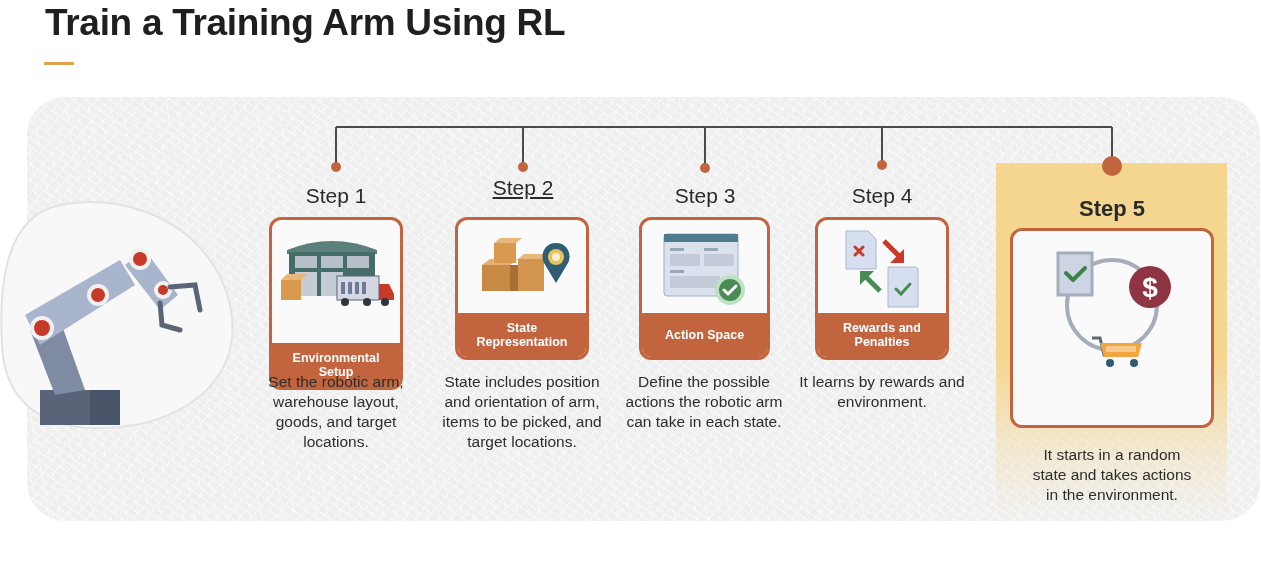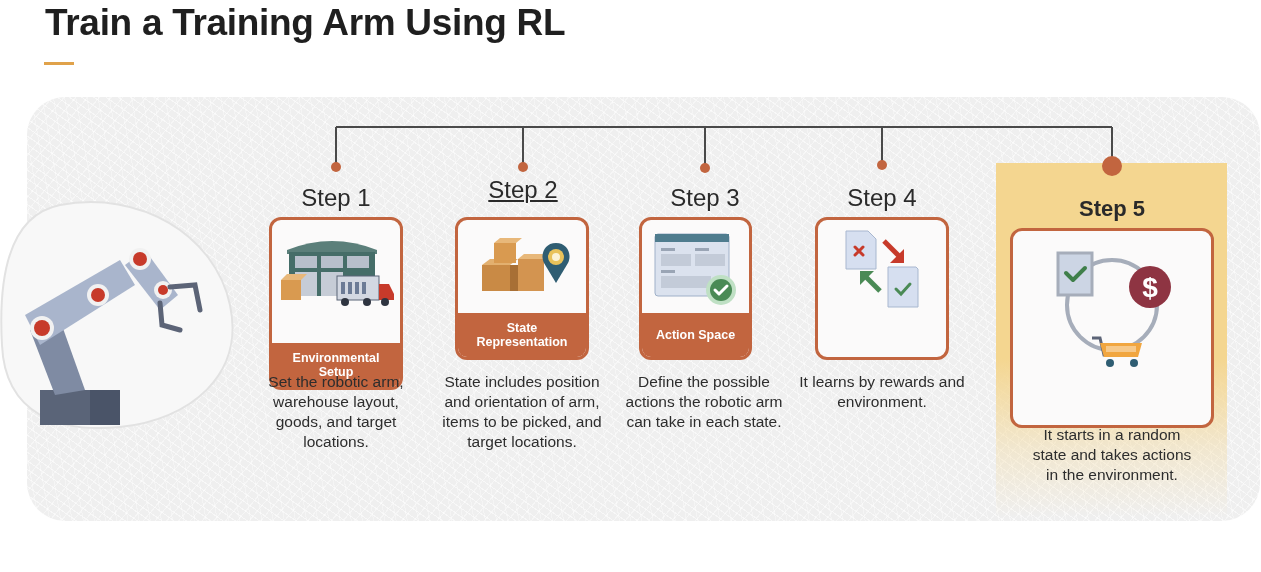--- a/index.html
+++ b/index.html
@@ -21,21 +21,21 @@
         repeating-linear-gradient(35deg, rgba(255,255,255,0.55) 0 1px, transparent 1px 7px),
         repeating-linear-gradient(-50deg, rgba(255,255,255,0.45) 0 1px, transparent 1px 9px),
         repeating-linear-gradient(80deg, rgba(255,255,255,0.35) 0 1px, transparent 1px 11px);
     }
     .highlight {
       position: absolute; left: 996px; top: 163px; width: 231px; height: 355px;
       background: linear-gradient(180deg, #f4d690 0%, #f4d690 55%, rgba(244,214,144,0.35) 80%, rgba(244,214,144,0) 100%);
     }
     .connector { position: absolute; left: 0; top: 0; }
     .step-label {
-      position: absolute; width: 160px; text-align: center; font-size: 24px; color: #2a2a2a;
+      position: absolute; width: 160px; text-align: center; font-size: 21px; color: #2a2a2a;
     }
     .step-label.active { font-weight: bold; font-size: 22px; }
     .card {
       position: absolute; background: #fbfafa; border: 3px solid #c2653f; border-radius: 12px;
       overflow: hidden; box-sizing: border-box;
     }
     .card .icon-area { position: absolute; left: 0; right: 0; top: 0; display: flex; align-items: center; justify-content: center; }
     .card .card-caption {
       position: absolute; left: 0; right: 0; bottom: 0; background: #c2653f; color: #ffffff;
       font-weight: bold; font-size: 12.5px; line-height: 14px; text-align: center;
@@ -131,21 +131,21 @@
       <path d="M84 10 C96 10 100 22 96 30 L84 50 L72 30 C68 22 72 10 84 10 Z" fill="#2f5d72"></path>
       <circle cx="84" cy="24" r="8" fill="#e9c25a"></circle>
       <circle cx="84" cy="24" r="4" fill="#fbf2d5"></circle>
     </svg>
   </div>
   <div class="card-caption" style="height:44px;text-align:center;">State Representation</div>
 </div>
 <div class="desc" style="left:437px; top:372px;">State includes position and orientation of arm, items to be picked, and target locations.</div>
 
 <div class="step-label" style="left:625px; top:184px;">Step 3</div>
-<div class="card" style="left:639px; top:217px; width:113px; height:143px;">
+<div class="card" style="left:639px; top:217px; width:131px; height:143px;">
   <div class="icon-area" style="height:96px;">
     <svg width="90" height="76" viewBox="0 0 90 76">
       <rect x="4" y="4" width="74" height="62" rx="3" fill="#dbe2ee" stroke="#9fb0c8" stroke-width="1"></rect>
       <rect x="4" y="4" width="74" height="8" fill="#4f7c8e"></rect>
       <rect x="10" y="18" width="14" height="3" fill="#9aa5b5"></rect>
       <rect x="44" y="18" width="14" height="3" fill="#9aa5b5"></rect>
       <rect x="10" y="24" width="30" height="12" fill="#c3cbd8"></rect>
       <rect x="44" y="24" width="30" height="12" fill="#c3cbd8"></rect>
       <rect x="10" y="40" width="14" height="3" fill="#9aa5b5"></rect>
       <rect x="10" y="46" width="50" height="12" fill="#c3cbd8"></rect>
@@ -165,33 +165,34 @@
       <path d="M4 4 L26 4 L34 12 L34 42 L4 42 Z" fill="#d6dff0" stroke="#a8b7cf" stroke-width="1"></path>
       <path d="M13 20 L21 28 M21 20 L13 28" stroke="#c73a2a" stroke-width="3" stroke-linecap="round"></path>
       <path d="M42 14 L58 30" stroke="#c73a2a" stroke-width="5"></path>
       <polygon points="62,22 62,36 48,36" fill="#c73a2a"></polygon>
       <path d="M46 40 L74 40 L76 42 L76 80 L46 80 Z" fill="#d6dff0" stroke="#a8b7cf" stroke-width="1"></path>
       <path d="M54 62 L59 67 L68 57" fill="none" stroke="#4a8a55" stroke-width="3" stroke-linecap="round"></path>
       <path d="M38 64 L22 48" stroke="#4a8a55" stroke-width="5"></path>
       <polygon points="18,44 32,44 18,58" fill="#4a8a55"></polygon>
     </svg>
   </div>
+  <div class="card-caption" style="height:44px;">Rewards and Penalties</div>
 </div>
 <div class="desc" style="left:797px; top:372px;">It learns by rewards and environment.</div>
 
 <div class="step-label active" style="left:1032px; top:196px;">Step 5</div>
 <div class="card" style="left:1010px; top:228px; width:204px; height:200px;">
   <div class="icon-area" style="height:148px;">
     <svg width="120" height="125" viewBox="0 0 120 125">
       <circle cx="60" cy="62" r="45" fill="none" stroke="#a6adba" stroke-width="4"></circle>
       <rect x="6" y="10" width="34" height="42" fill="#ccd5e4" stroke="#a6adba" stroke-width="3"></rect>
       <path d="M14 30 L21 37 L33 25" fill="none" stroke="#3f7f4a" stroke-width="4" stroke-linecap="round" stroke-linejoin="round"></path>
       <circle cx="98" cy="44" r="21" fill="#8e3442"></circle>
       <text x="98" y="54" text-anchor="middle" font-size="28" font-weight="bold" fill="#ffffff" font-family="Liberation Sans, sans-serif">$</text>
       <path d="M40 95 L48 95 L52 112 L86 112" fill="none" stroke="#5c6477" stroke-width="3"></path>
       <polygon points="48,100 90,100 86,114 52,114" fill="#f1a640"></polygon>
       <rect x="54" y="103" width="30" height="6" fill="#f7c98a"></rect>
       <circle cx="58" cy="120" r="4" fill="#2f5d72"></circle>
       <circle cx="82" cy="120" r="4" fill="#2f5d72"></circle>
     </svg>
   </div>
 </div>
-<div class="desc" style="left:1027px; top:425px;">It starts in a random state and takes actions in the environment.</div>
+<div class="desc" style="left:1027px; top:445px;">It starts in a random state and takes actions in the environment.</div>
 
 </body></html>

